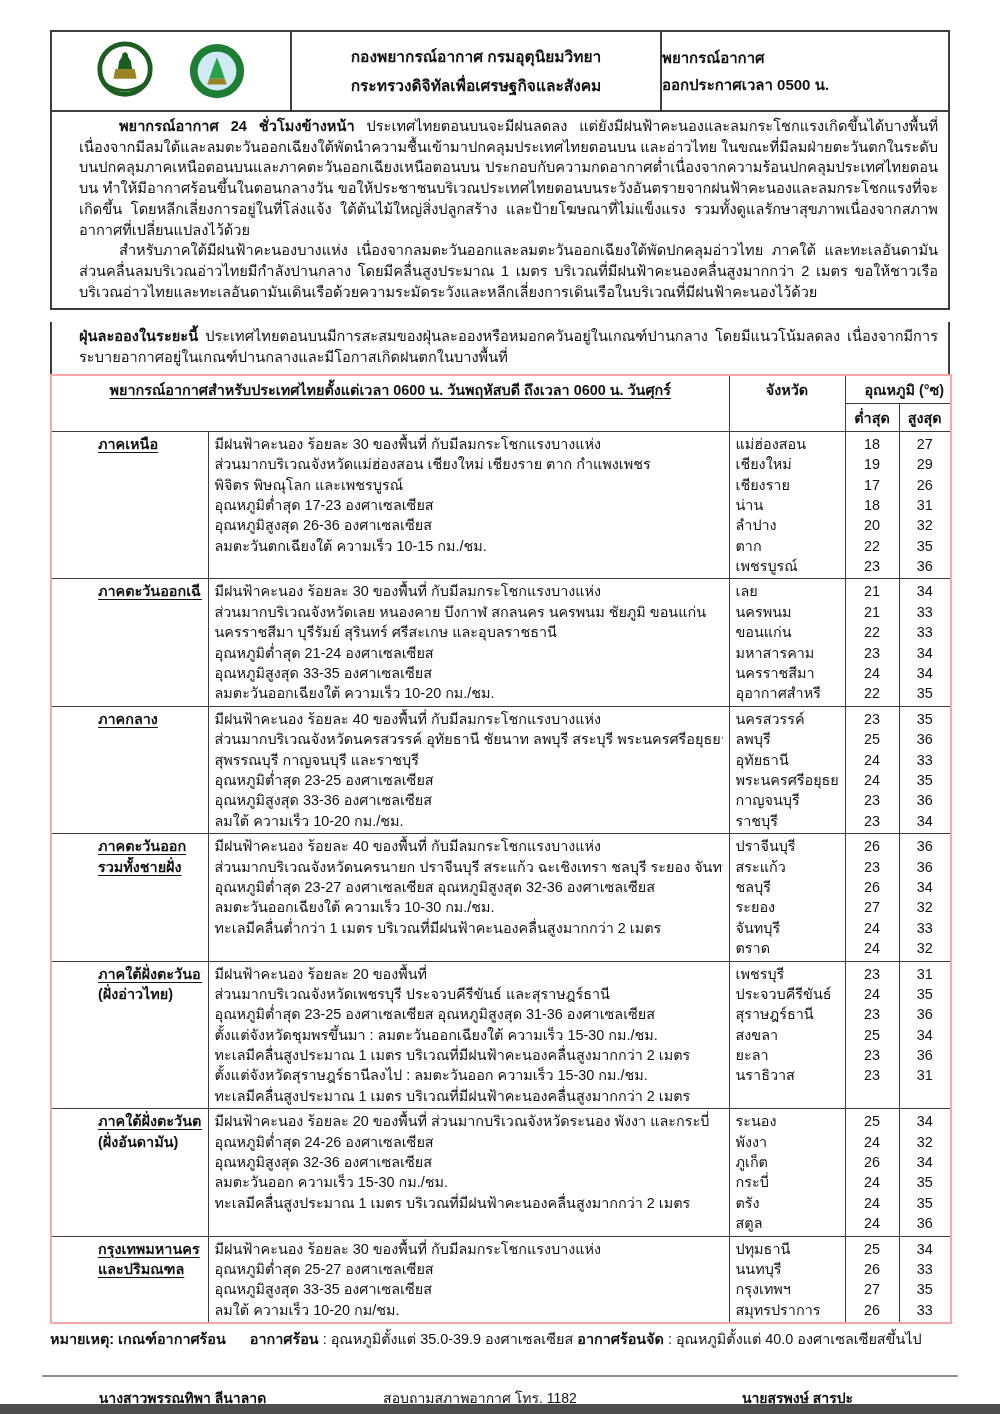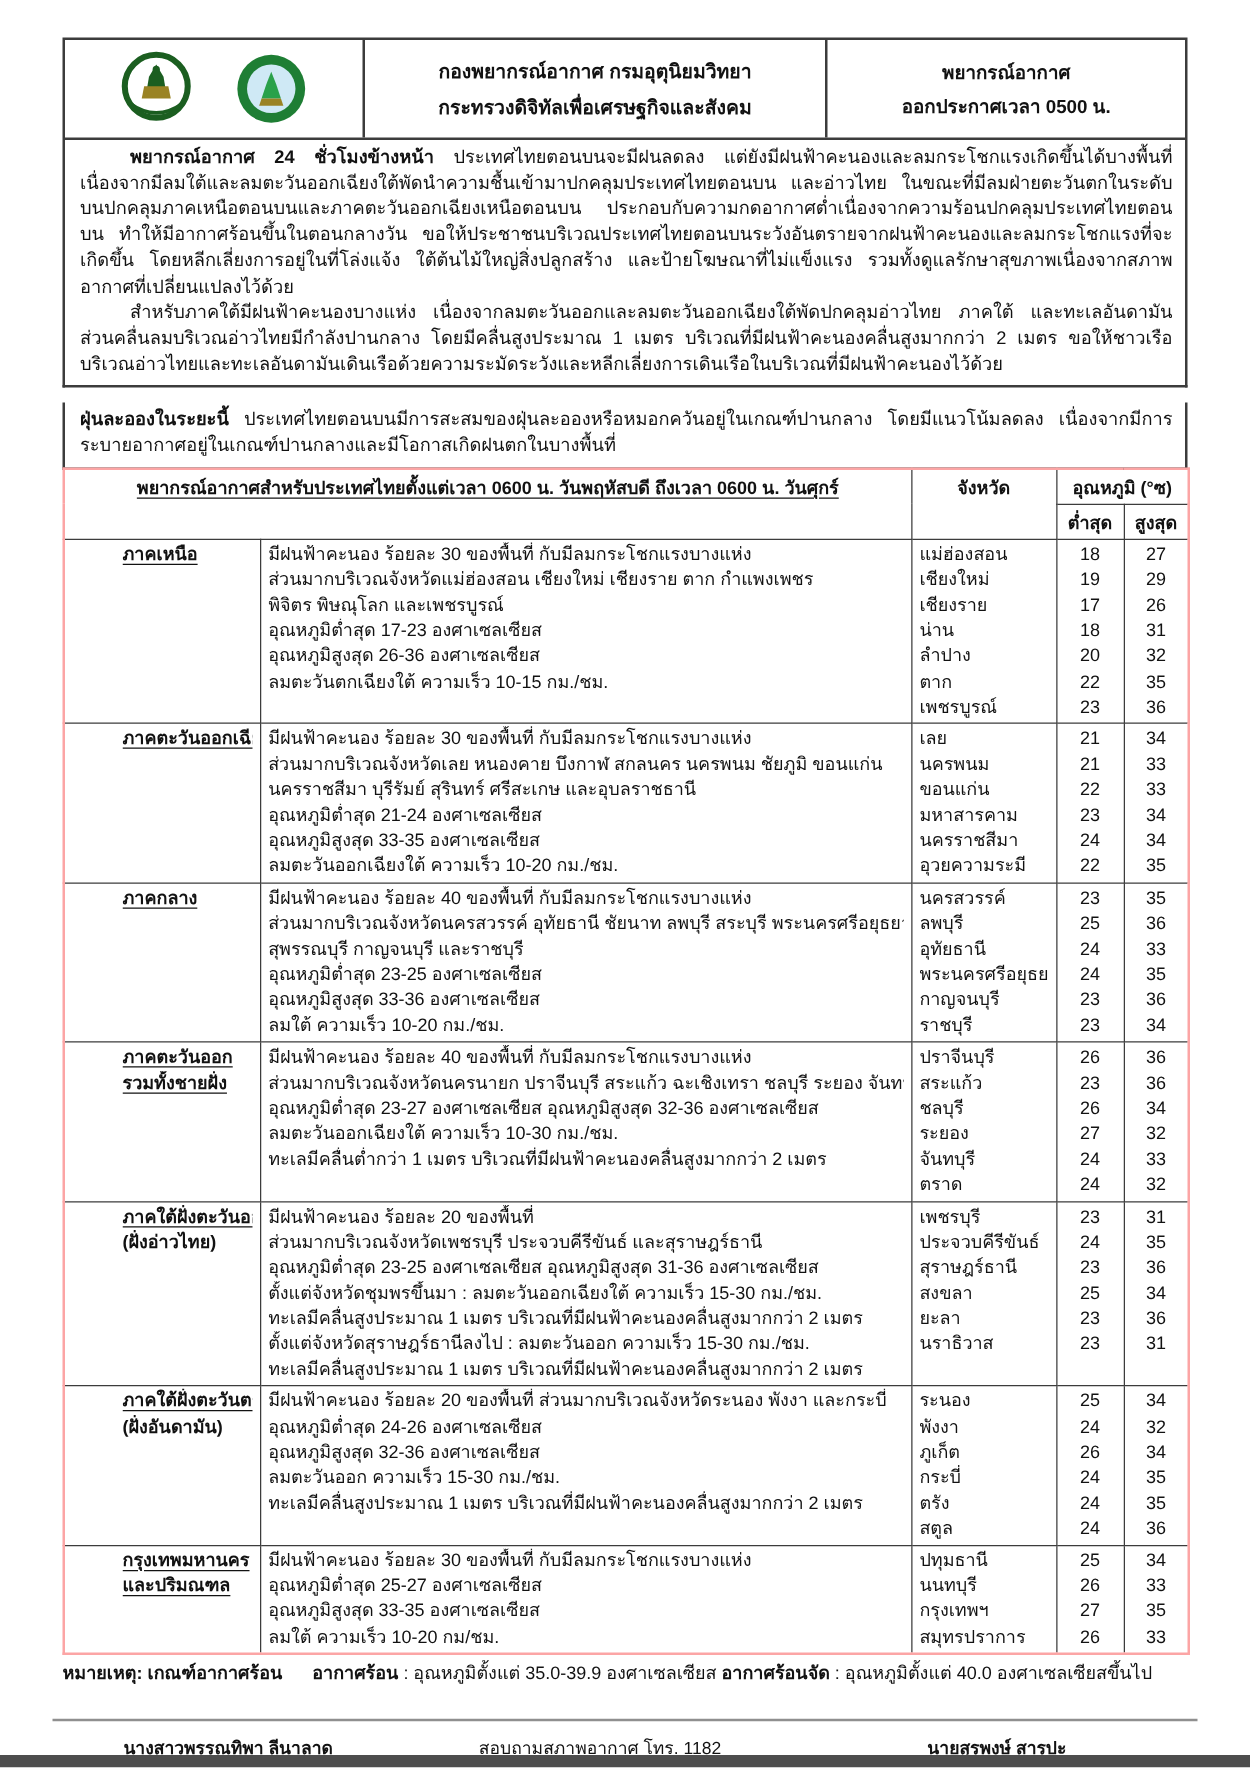--- a/index.html
+++ b/index.html
@@ -19,38 +19,38 @@
     width: 238px; border-right: 2px solid #3c3c3c;
     display: flex; align-items: center; justify-content: center; gap: 30px;
   }
   .hdr-org {
     width: 368px; border-right: 2px solid #3c3c3c;
     display: flex; flex-direction: column; align-items: center; justify-content: center;
     gap: 4px; font-weight: bold; font-size: 15.5px;
   }
   .hdr-issue {
     flex: 1;
-    display: flex; flex-direction: column; align-items: center; justify-content: center;
+    display: flex; flex-direction: column; align-items: flex-start; justify-content: center;
     gap: 3px; font-weight: bold; font-size: 15px;
   }
 
   
-  .box { border: 2px solid #3c3c3c; border-top: none; padding: 4px 10px 6px 12px; box-sizing: border-box; }
+  .box { border: 2px solid #3c3c3c; border-top: none; padding: 4px 10px 6px 27px; box-sizing: border-box; }
   .box p { margin: 0; font-size: 14.6px; line-height: 20.7px; text-align: justify; }
   .box p.ind { text-indent: 40px; }
   .b { font-weight: bold; }
 
   
   table.fc { width: 900px; border-collapse: collapse; table-layout: fixed; margin-top: -2px; font-size: 14.4px; }
   table.fc th, table.fc td { border: 1.5px solid #3c3c3c; padding: 2px 6px; vertical-align: top; box-sizing: border-box; }
   table.fc { border: 2px solid #fca5a5; }
   th.tblTitle { font-weight: bold; text-align: center; vertical-align: middle; }
   th.tblTitle span { text-decoration: underline; text-underline-offset: 3px; }
   th.prvHead { font-weight: bold; text-align: center; vertical-align: middle; }
-  th.tmpHead { font-weight: bold; text-align: center; height: 25px; vertical-align: middle; padding: 0; margin-left: 16px; }
+  th.tmpHead { font-weight: bold; text-align: right; height: 25px; vertical-align: middle; padding: 0; margin-left: 16px; }
   th.minmax { font-weight: bold; text-align: center; height: 21px; vertical-align: middle; padding: 0; }
   .line { height: 20.4px; line-height: 20.4px; white-space: nowrap; overflow: hidden; }
   td.region-cell { font-weight: bold; }
   td.region-cell .rname { text-decoration: underline; text-underline-offset: 3px; margin-left: 40px; }
   td.region-cell .noline { text-decoration: none; }
   td.temp-cell { text-align: center; padding-left: 0; padding-right: 0; }
   col.c-region { width: 157px; }
   col.c-text   { width: 521px; }
   col.c-prov   { width: 116px; }
   col.c-min    { width: 54px; }
@@ -184,21 +184,21 @@
               <div class="line">อุณหภูมิต่ำสุด 21-24 องศาเซลเซียส</div>
               <div class="line">อุณหภูมิสูงสุด 33-35 องศาเซลเซียส</div>
               <div class="line">ลมตะวันออกเฉียงใต้ ความเร็ว 10-20 กม./ชม.</div>
             </td>
             <td>
               <div class="line">เลย</div>
               <div class="line">นครพนม</div>
               <div class="line">ขอนแก่น</div>
               <div class="line">มหาสารคาม</div>
               <div class="line">นครราชสีมา</div>
-              <div class="line">อุวยความระมี</div>
+              <div class="line">อุอากาศสำหรี</div>
             </td>
             <td class="temp-cell">
               <div class="line">21</div>
               <div class="line">21</div>
               <div class="line">22</div>
               <div class="line">23</div>
               <div class="line">24</div>
               <div class="line">22</div>
             </td>
             <td class="temp-cell">

